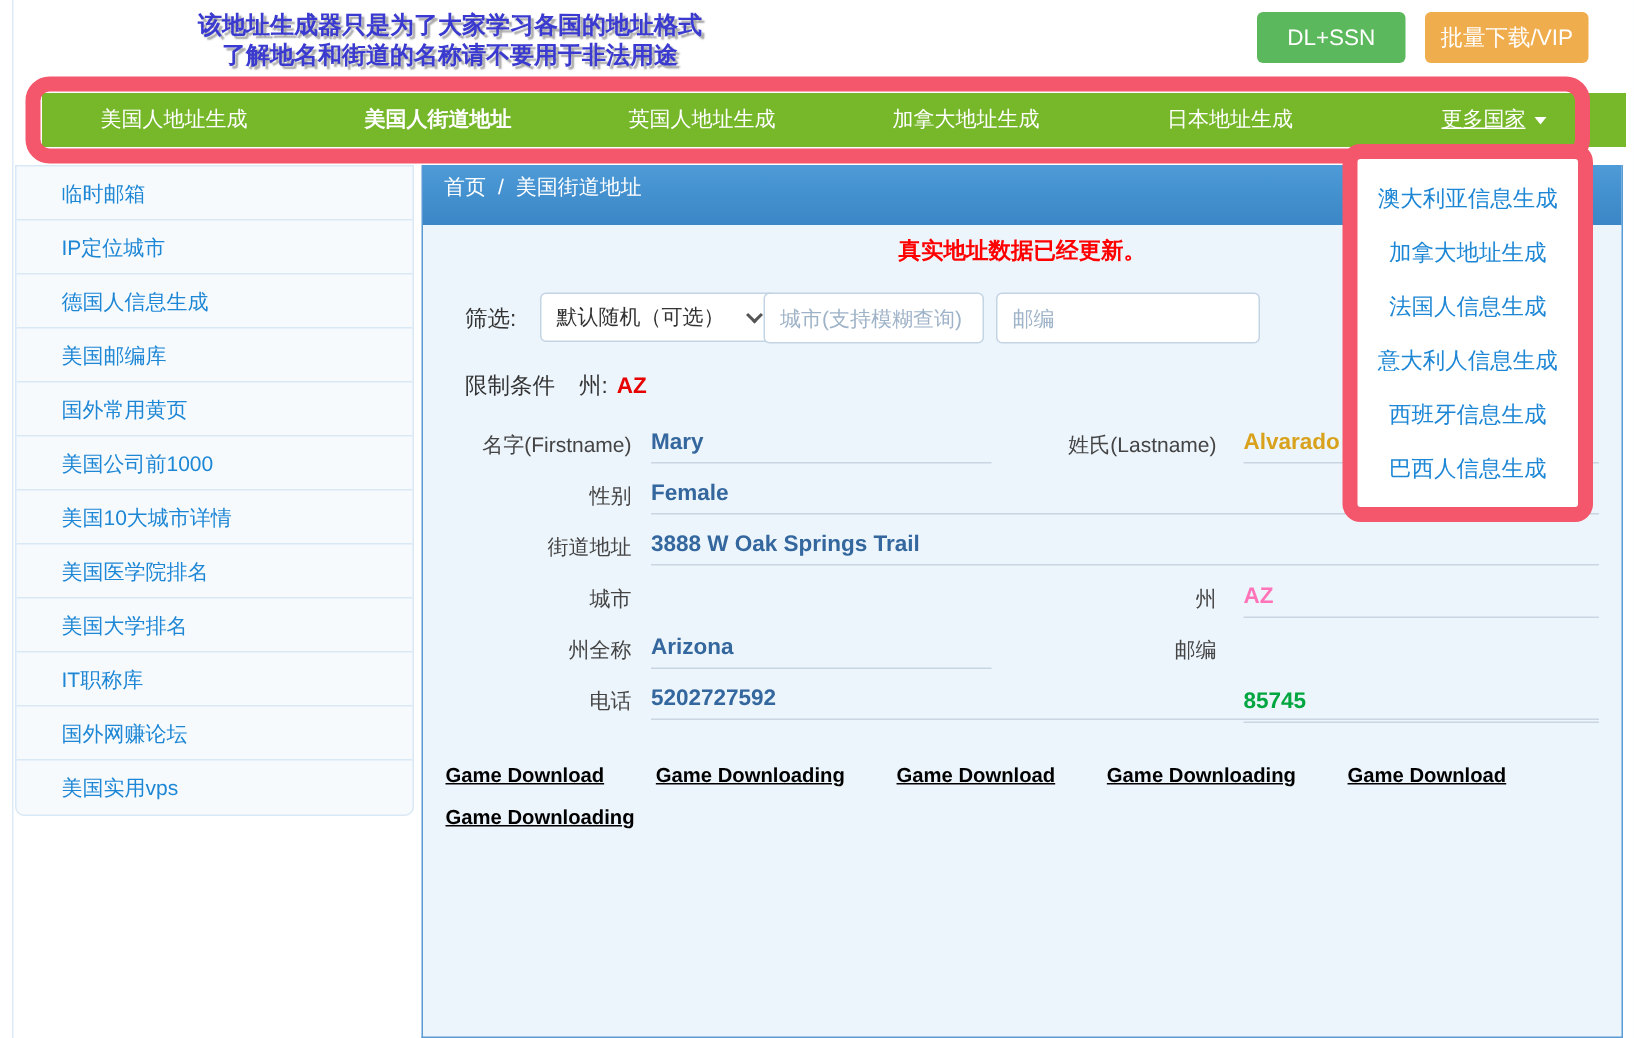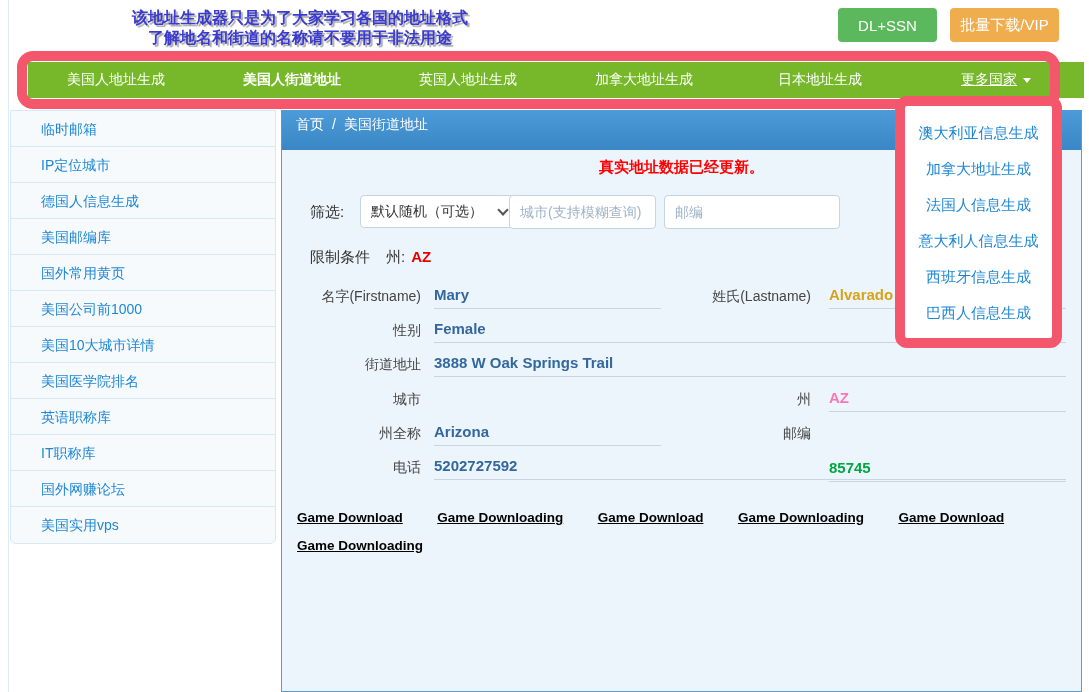--- a/index.html
+++ b/index.html
@@ -122,21 +122,21 @@
 
   <aside class="sidebar">
     <a class="side-item">临时邮箱</a>
     <a class="side-item">IP定位城市</a>
     <a class="side-item">德国人信息生成</a>
     <a class="side-item">美国邮编库</a>
     <a class="side-item">国外常用黄页</a>
     <a class="side-item">美国公司前1000</a>
     <a class="side-item">美国10大城市详情</a>
     <a class="side-item">美国医学院排名</a>
-    <a class="side-item">英语职称库</a>
+    <a class="side-item">美国大学排名</a>
     <a class="side-item">IT职称库</a>
     <a class="side-item">国外网赚论坛</a>
     <a class="side-item">美国实用vps</a>
   </aside>
 
   <main class="panel">
     <div class="breadcrumb">
       <span>首页</span><span class="sep">/</span><span>美国街道地址</span>
     </div>
 

